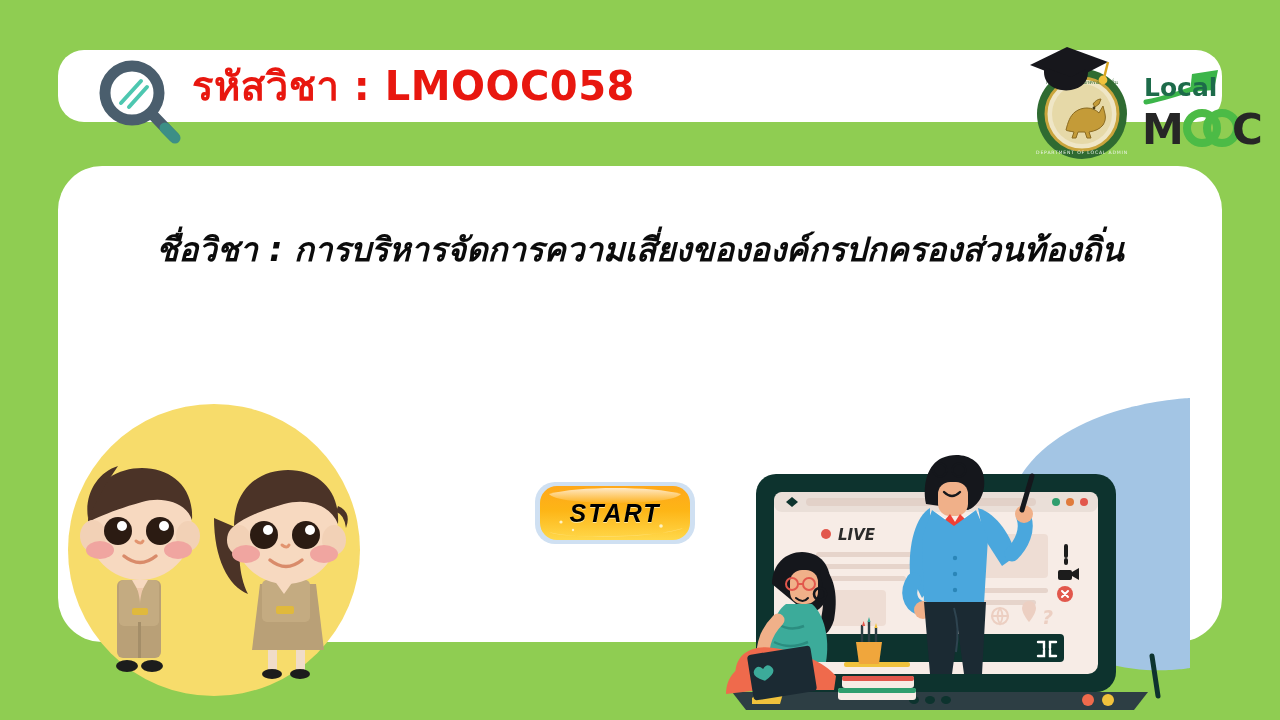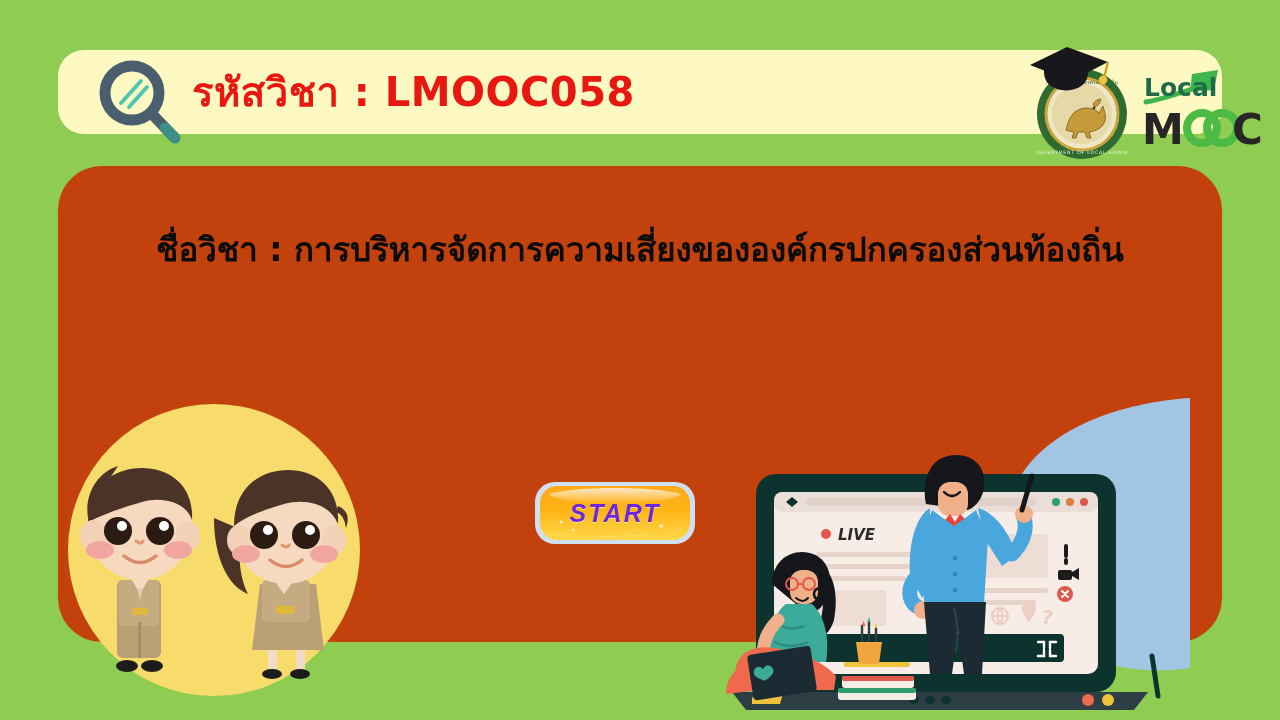--- a/index.html
+++ b/index.html
@@ -17,22 +17,22 @@
     overflow: hidden;
     background: #8fcd52;
   }
 
   
   #header-card {
     position: absolute;
     left: 58px;
     top: 50px;
     width: 1164px;
-    height: 84px;
-    background: #fef9c3;
+    height: 72px;
+    background: #ffffff;
     border-radius: 26px;
   }
   #magnifier-icon {
     position: absolute;
     left: 38px;
     top: 8px;
     width: 86px;
     height: 86px;
   }
   #course-code-text {
@@ -77,22 +77,23 @@
     height: 84px;
   }
 
   
   #main-card {
     position: absolute;
     left: 58px;
     top: 166px;
     width: 1164px;
     height: 476px;
-    background: #c2410c;
+    background: #ffffff;
     border-radius: 44px;
+    font-style: italic;
   }
 
   #title-block {
     position: absolute;
     left: 0;
     top: 62px;
     width: 100%;
     text-align: center;
     color: #0b0b0b;
   }
@@ -127,21 +128,21 @@
     left: 0;
     top: 0;
     width: 100%;
     height: 100%;
     display: flex;
     align-items: center;
     justify-content: center;
     font-size: 25px;
     font-weight: bold;
     font-style: italic;
-    color: #6d28d9;
+    color: #000000;
     letter-spacing: 2px;
     text-shadow: 0 1px 0 rgba(255,240,180,.8);
     pointer-events: none;
   }
 
   
   #officers-illustration {
     position: absolute;
     left: 62px;
     top: 398px;

